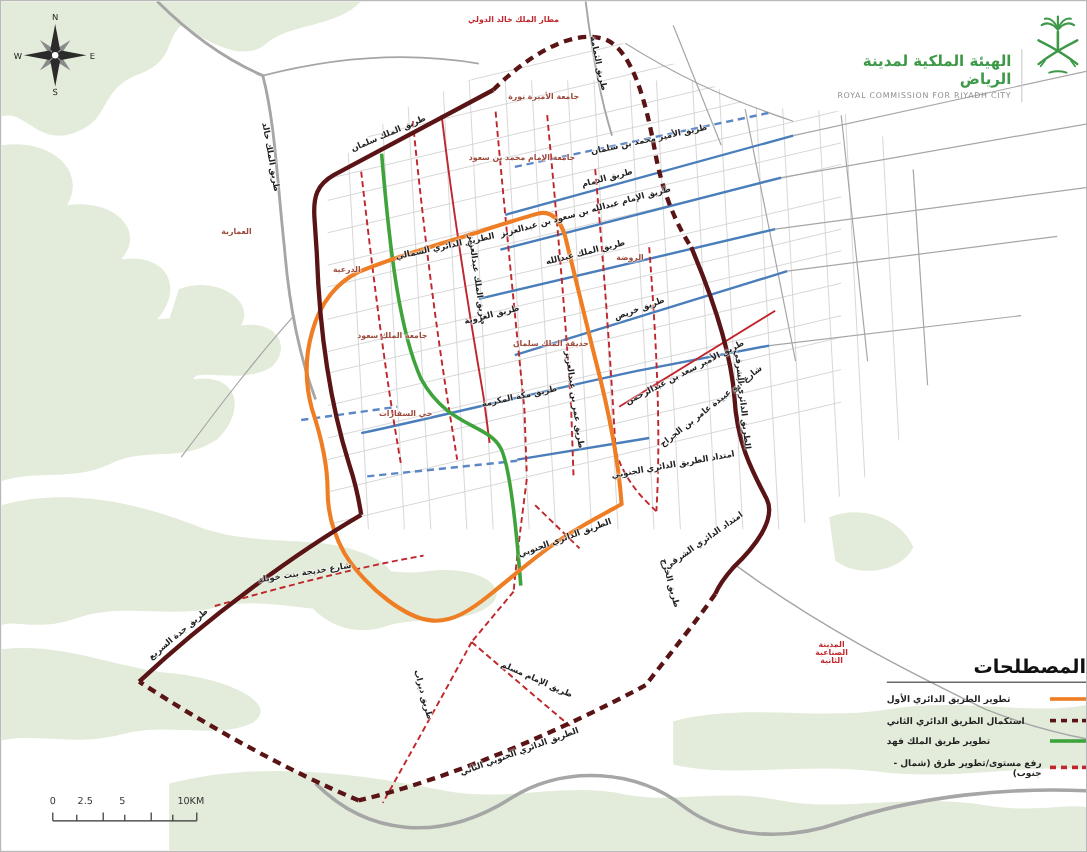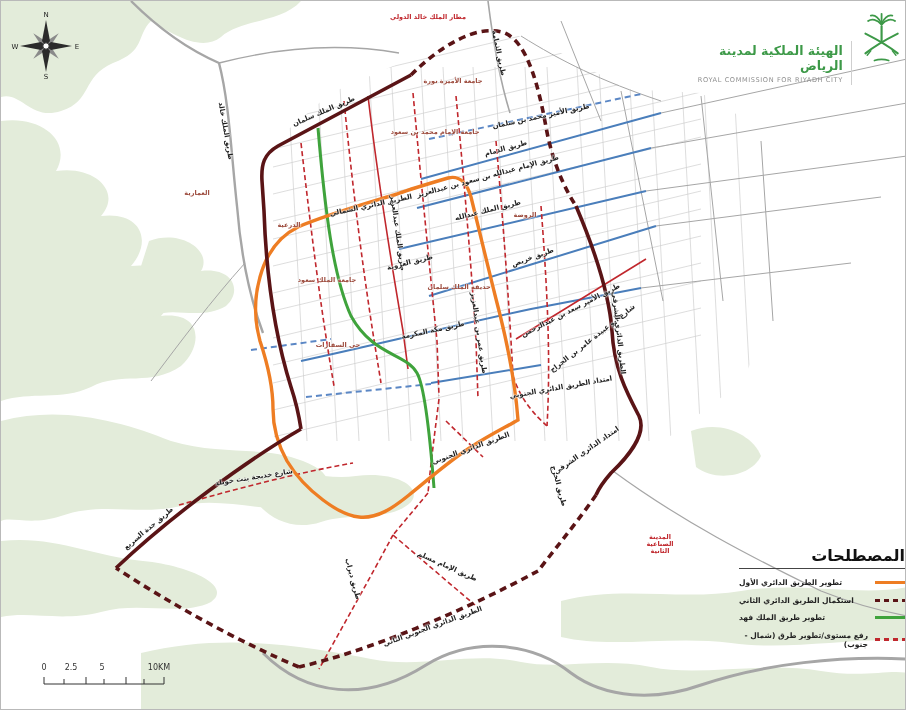--- a/index.html
+++ b/index.html
@@ -193,21 +193,21 @@
       <div class="maplbl c-district" style="left: 458px; top: 286px; transform: translate(-50%, -50%) rotate(0deg);">حديقة الملك سلمان</div>
       <div class="maplbl " style="left: 432px; top: 330px; transform: translate(-50%, -50%) rotate(-12deg);">طريق مكة المكرمة</div>
       <div class="maplbl " style="left: 532px; top: 257px; transform: translate(-50%, -50%) rotate(-20deg);">طريق خريص</div>
       <div class="maplbl " style="left: 477px; top: 332px; transform: translate(-50%, -50%) rotate(82deg);">طريق عمر بن عبدالعزيز</div>
       <div class="maplbl " style="left: 570px; top: 310px; transform: translate(-50%, -50%) rotate(-27deg);">طريق الأمير سعد بن عبدالرحمن</div>
       <div class="maplbl " style="left: 592px; top: 338px; transform: translate(-50%, -50%) rotate(-38deg);">شارع أبو عبيدة عامر بن الجراح</div>
       <div class="maplbl " style="left: 617px; top: 332px; transform: translate(-50%, -50%) rotate(84deg);">الطريق الدائري الشرقي</div>
       <div class="maplbl " style="left: 560px; top: 387px; transform: translate(-50%, -50%) rotate(-10deg);">امتداد الطريق الدائري الجنوبي</div>
       <div class="maplbl " style="left: 557px; top: 485px; transform: translate(-50%, -50%) rotate(75deg);">طريق الخرج</div>
       <div class="maplbl " style="left: 586px; top: 450px; transform: translate(-50%, -50%) rotate(-35deg);">امتداد الدائري الشرقي</div>
-      <div class="maplbl c-red c-wrap" style="left: 659px; top: 543px; transform: translate(-50%, -50%) rotate(0deg);">المدينة الصناعية الثانية</div>
+      <div class="maplbl c-red c-wrap" style="left: 692px; top: 543px; transform: translate(-50%, -50%) rotate(0deg);">المدينة الصناعية الثانية</div>
       <div class="maplbl " style="left: 470px; top: 448px; transform: translate(-50%, -50%) rotate(-20deg);">الطريق الدائري الجنوبي</div>
       <div class="maplbl " style="left: 148px; top: 528px; transform: translate(-50%, -50%) rotate(-40deg);">طريق جدة السريع</div>
       <div class="maplbl " style="left: 253px; top: 477px; transform: translate(-50%, -50%) rotate(-9deg);">شارع خديجة بنت خويلد</div>
       <div class="maplbl " style="left: 351px; top: 578px; transform: translate(-50%, -50%) rotate(75deg);">طريق ديراب</div>
       <div class="maplbl " style="left: 446px; top: 566px; transform: translate(-50%, -50%) rotate(24deg);">طريق الإمام مسلم</div>
       <div class="maplbl " style="left: 432px; top: 626px; transform: translate(-50%, -50%) rotate(-20deg);">الطريق الدائري الجنوبي الثاني</div>
       <div class="maplbl c-district" style="left: 326px; top: 279px; transform: translate(-50%, -50%) rotate(0deg);">جامعة الملك سعود</div>
       <div class="maplbl c-district" style="left: 337px; top: 344px; transform: translate(-50%, -50%) rotate(0deg);">حي السفارات</div>
     </div>
 

